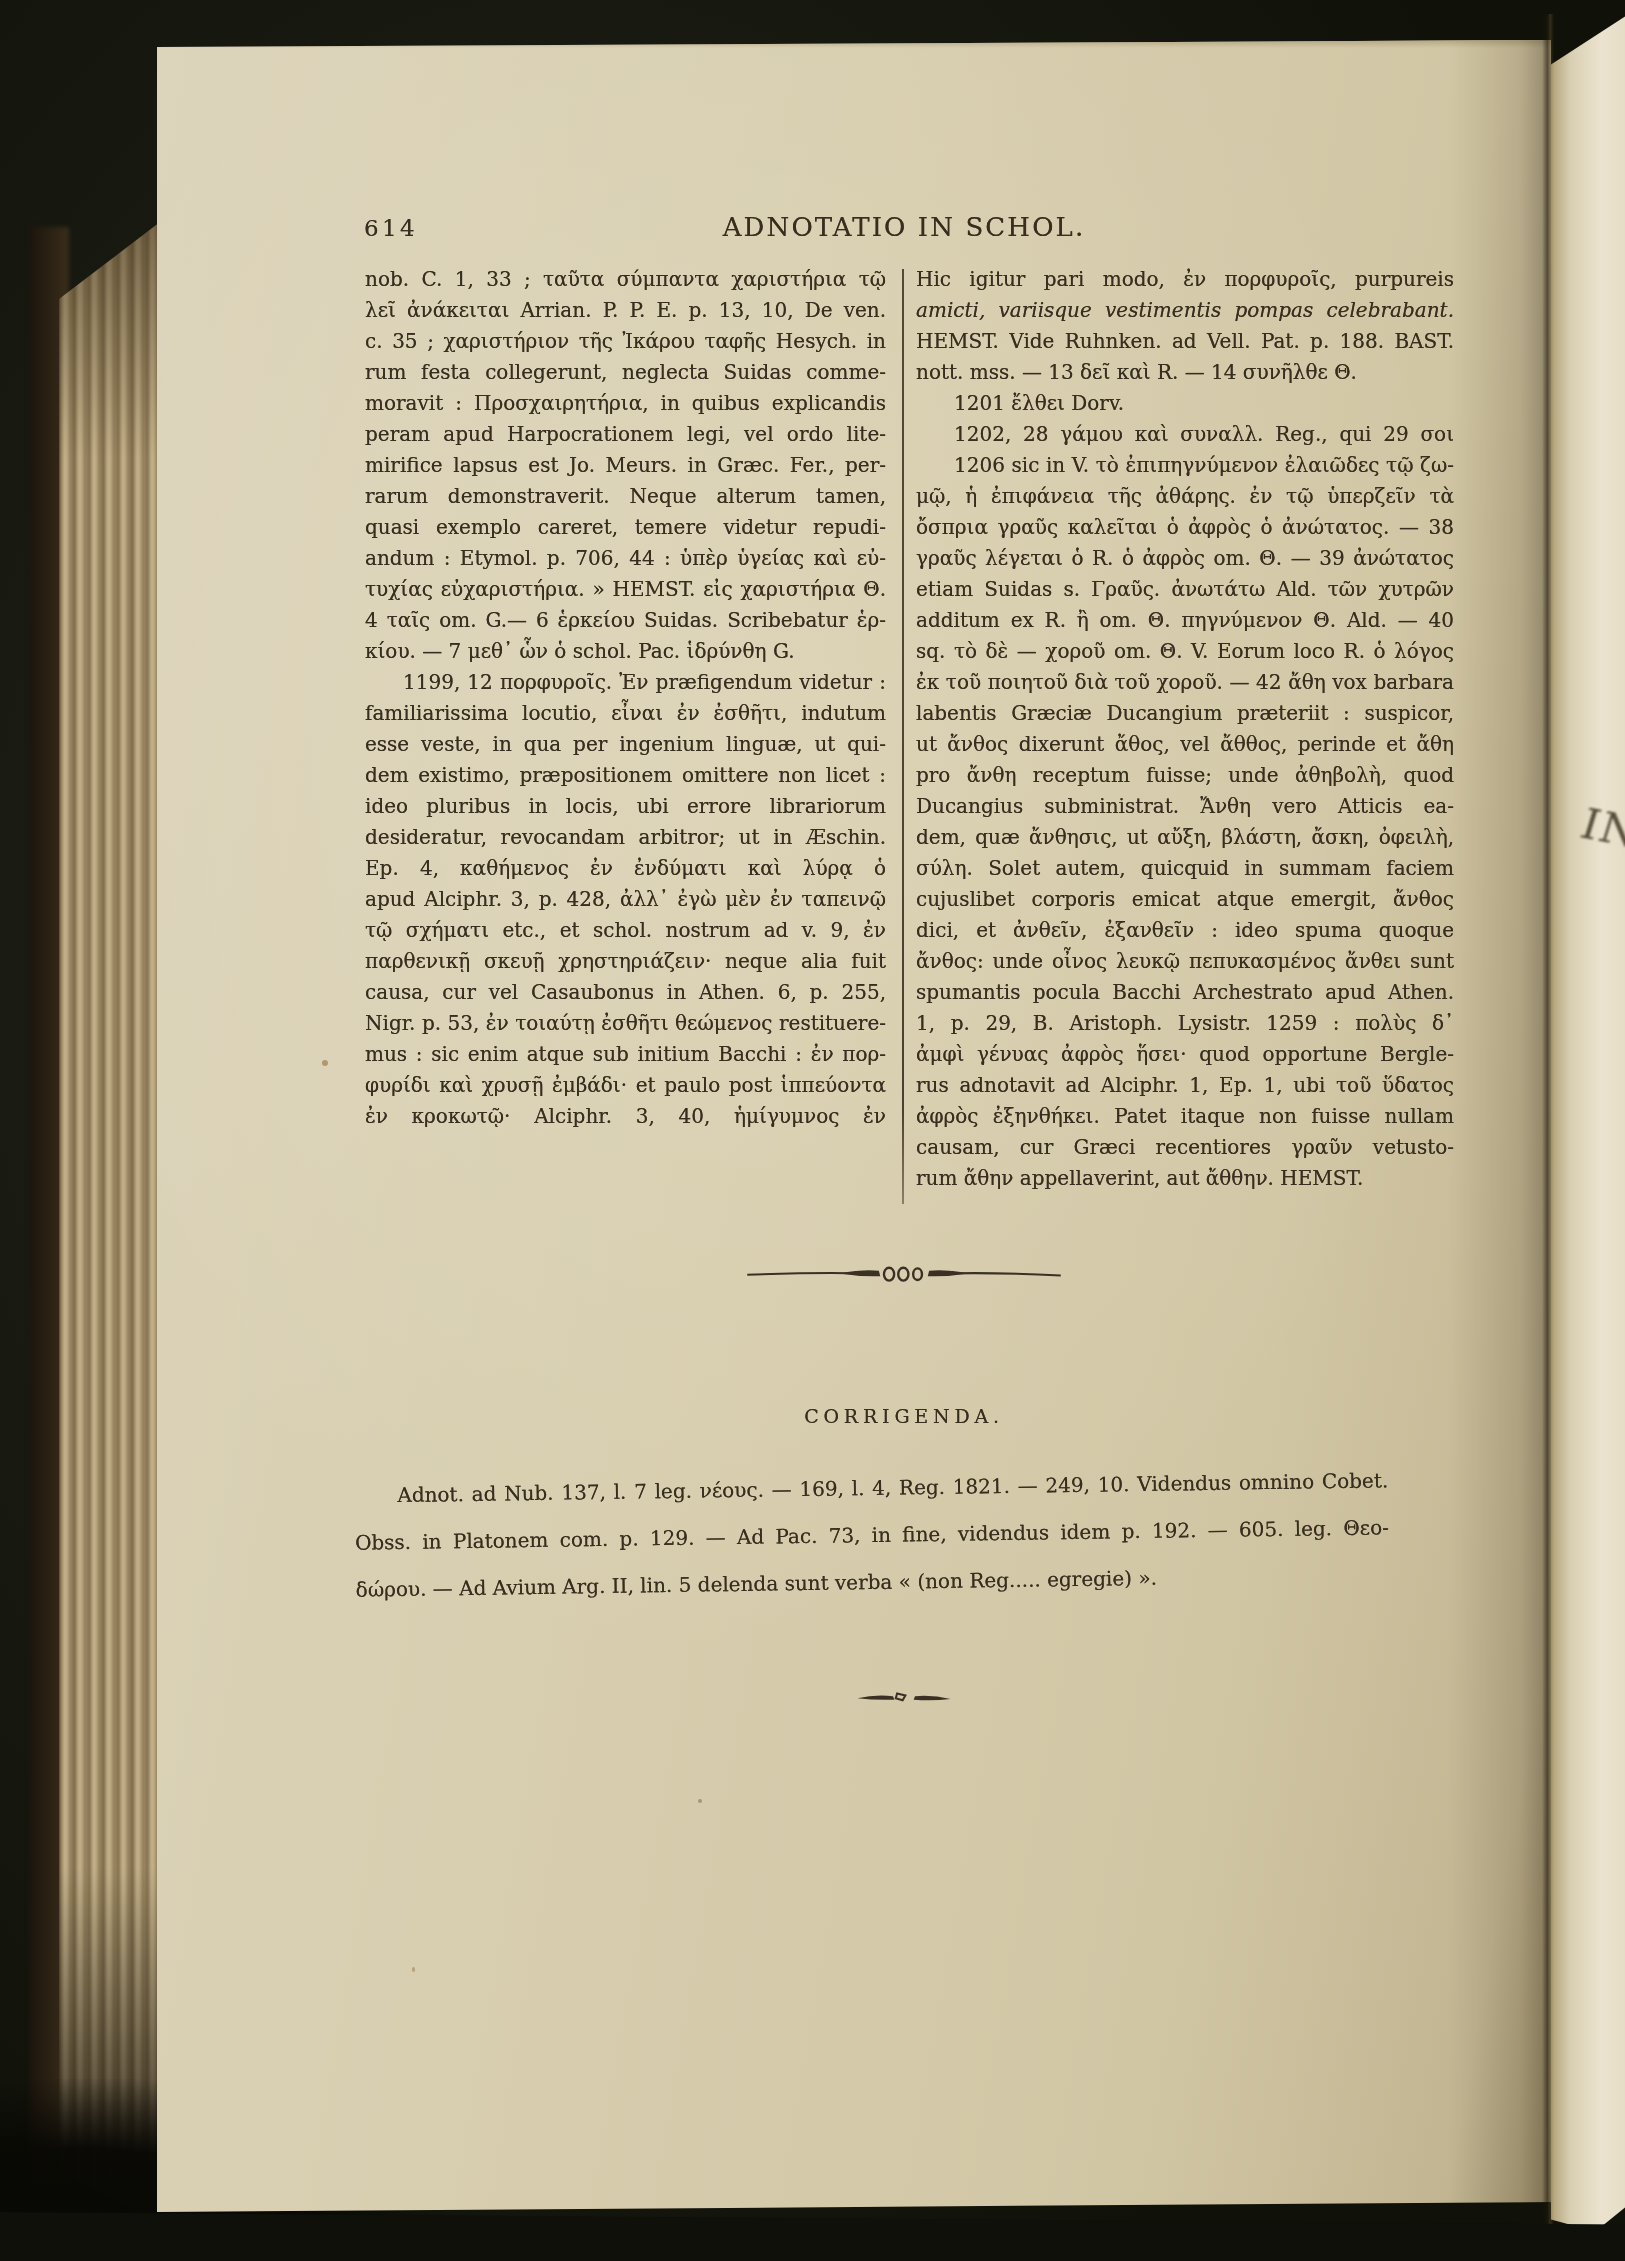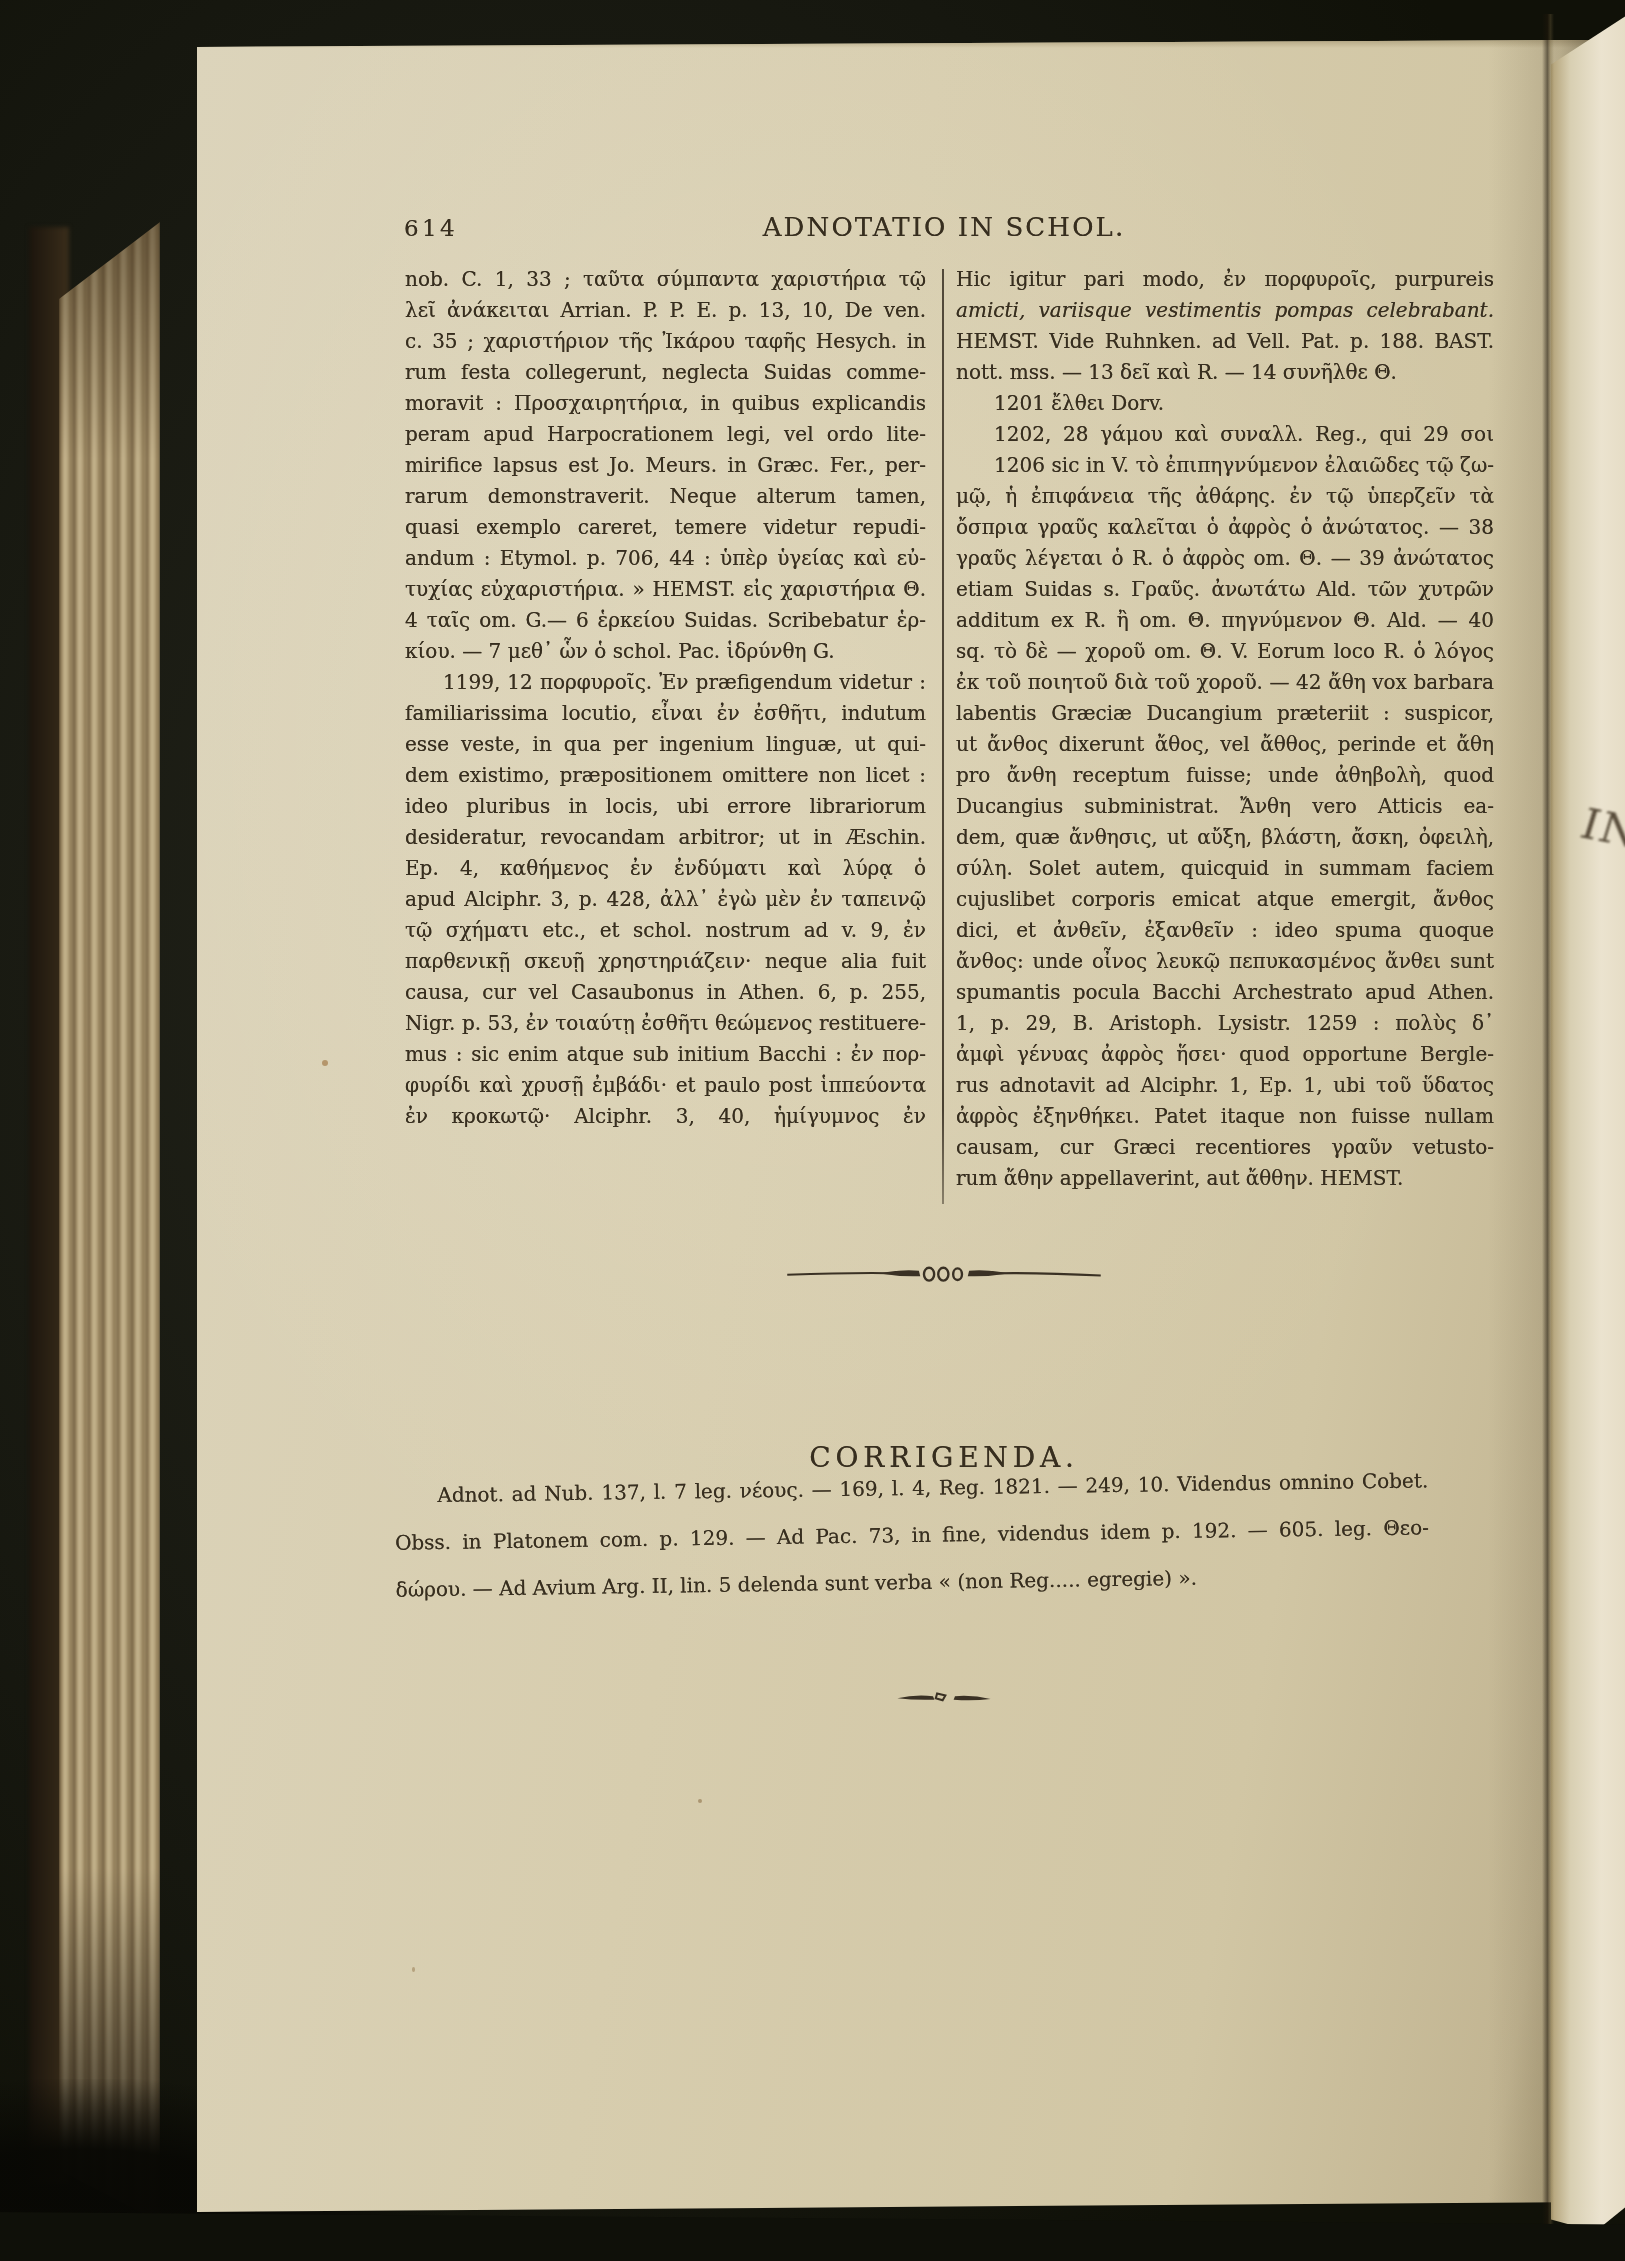--- a/index.html
+++ b/index.html
@@ -30,21 +30,20 @@
     position:absolute;left:0;top:2079px;width:454px;height:182px;
     background:radial-gradient(ellipse at 18% 95%, rgba(8,8,4,.96) 42%, rgba(8,8,4,0) 72%);
   }
   .main-page{
     position:absolute;left:157px;top:40px;width:1394px;height:2176px;
     background:
       radial-gradient(ellipse 1033px 1308px at 42% 32%, rgba(255,252,240,.16), rgba(255,252,240,0) 72%),
       linear-gradient(100deg,#dcd4bb 0%,#d7cdae 42%,#d1c6a4 76%,#c2b592 94%,#a89b76 100%);
     clip-path:polygon(0 6.9px,100% 0px,100% 2162px,0 2172px);
     z-index:2;
-    margin-left:40px;
   }
   .main-page::before{ 
     content:"";position:absolute;left:0;top:0;width:100%;height:8.3px;
     background:linear-gradient(180deg,#b3a683 0%,rgba(179,166,131,0) 100%);
   }
   .main-page::after{ 
     content:"";position:absolute;right:0;top:0;width:103px;height:100%;
     background:linear-gradient(90deg,rgba(70,55,30,0) 0%,rgba(70,55,30,.18) 70%,rgba(45,34,16,.38) 100%);
   }
   .gutter{
@@ -94,22 +93,22 @@
   }
   .line{
     display:block;height:31px;overflow:hidden;
     text-align:justify;text-align-last:justify;
   }
   .line.par-end{text-align-last:left;}
   .line.indent{text-indent:38px;}
   .line.italic{font-style:italic;}
   .divider-large{position:absolute;left:747px;top:1224px;transform:translateX(-50%);}
   .corrigenda-head{
-    position:absolute;left:747px;top:1401px;transform:translateX(-50%);
-    font-size:28px;letter-spacing:4.8px;white-space:nowrap;
+    position:absolute;left:747px;top:1365px;transform:translateX(-50%);
+    font-size:19px;letter-spacing:4.8px;white-space:nowrap;
   }
   .corrigenda-par{
     position:absolute;left:198px;top:1425px;width:1034px;
     font-size:20px;line-height:47px;
     transform:rotate(-0.85deg);
   }
   .corrigenda-par .line{height:47px;}
   .corrigenda-par .line.indent{text-indent:43px;}
   .divider-small{position:absolute;left:747px;top:1650px;transform:translateX(-50%);}
 </style>

